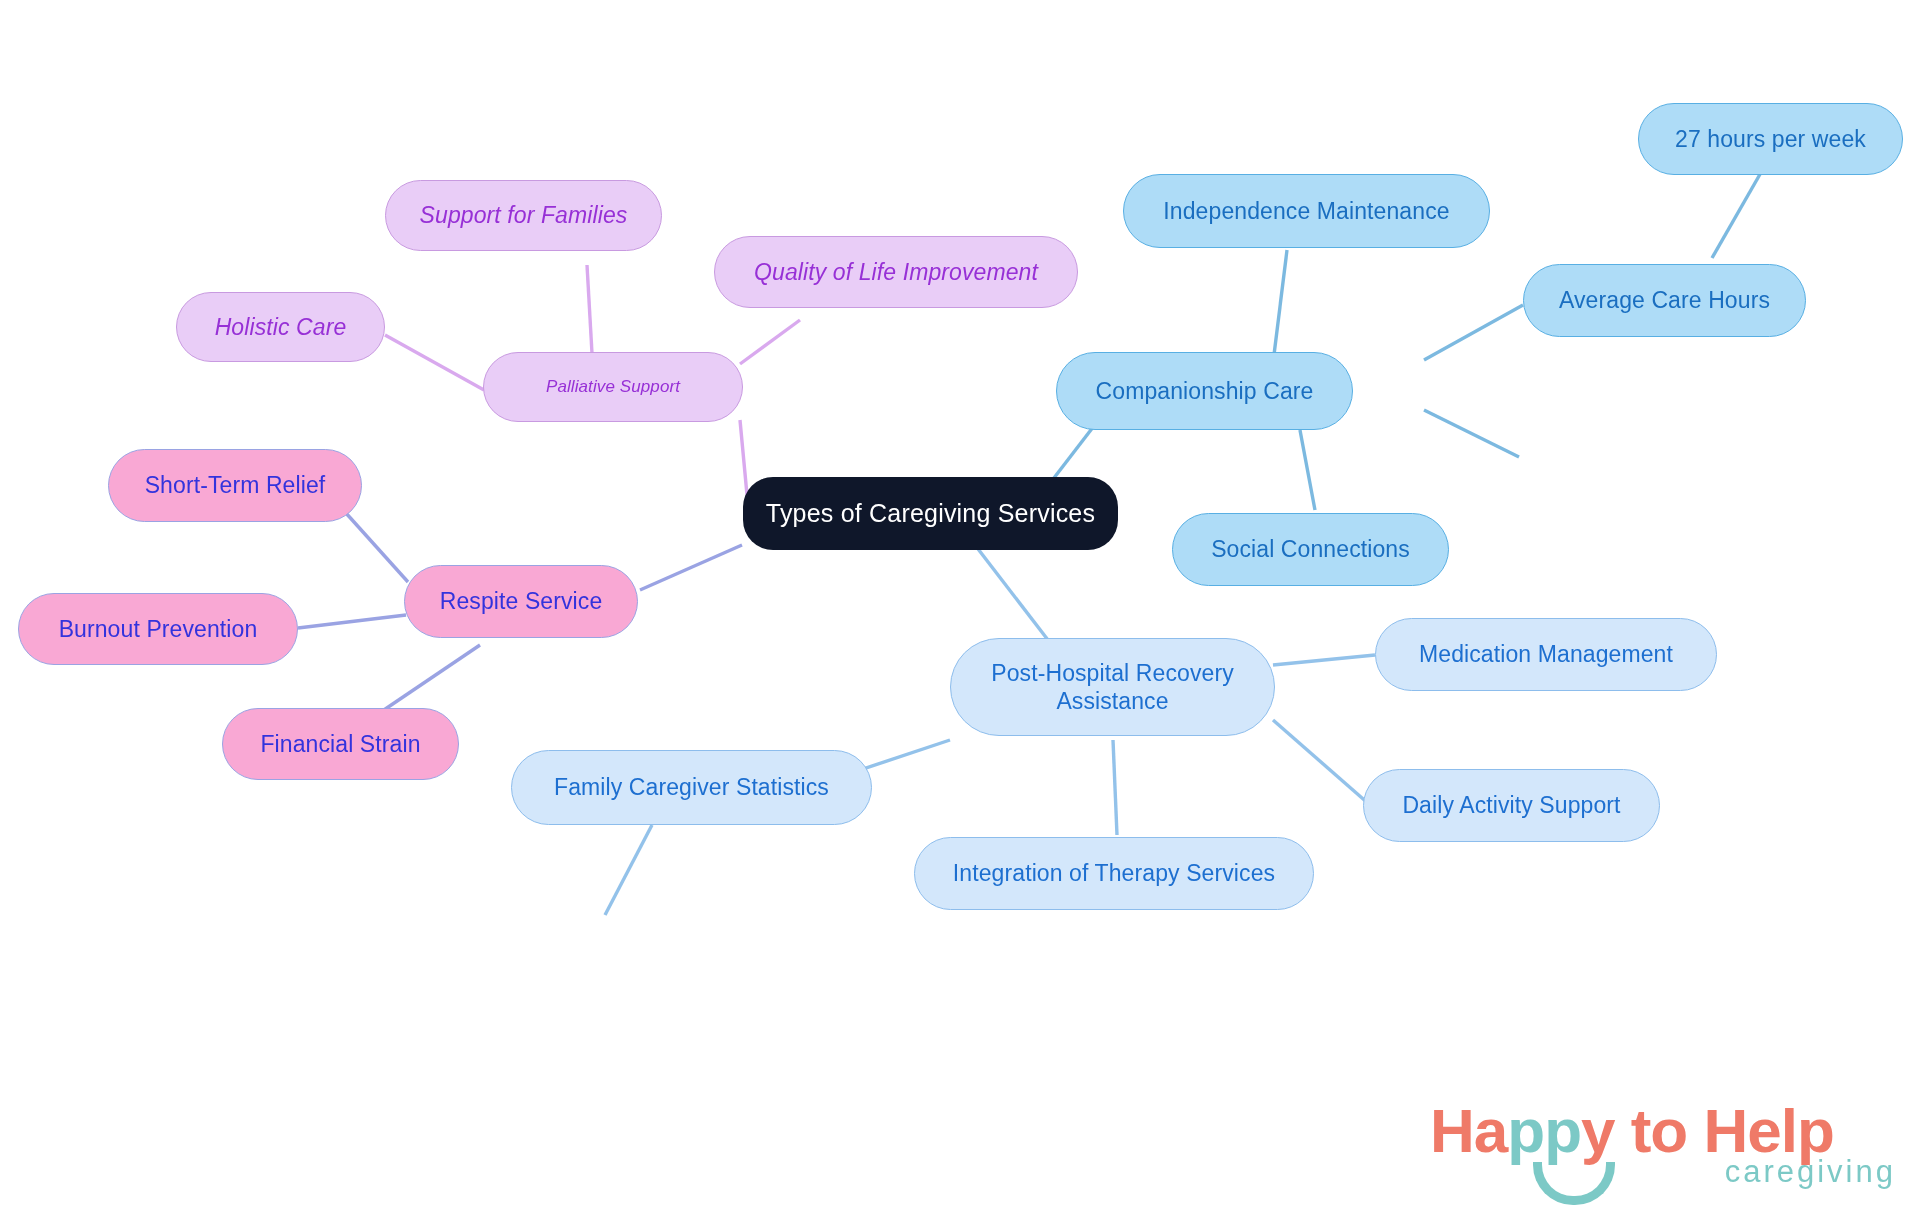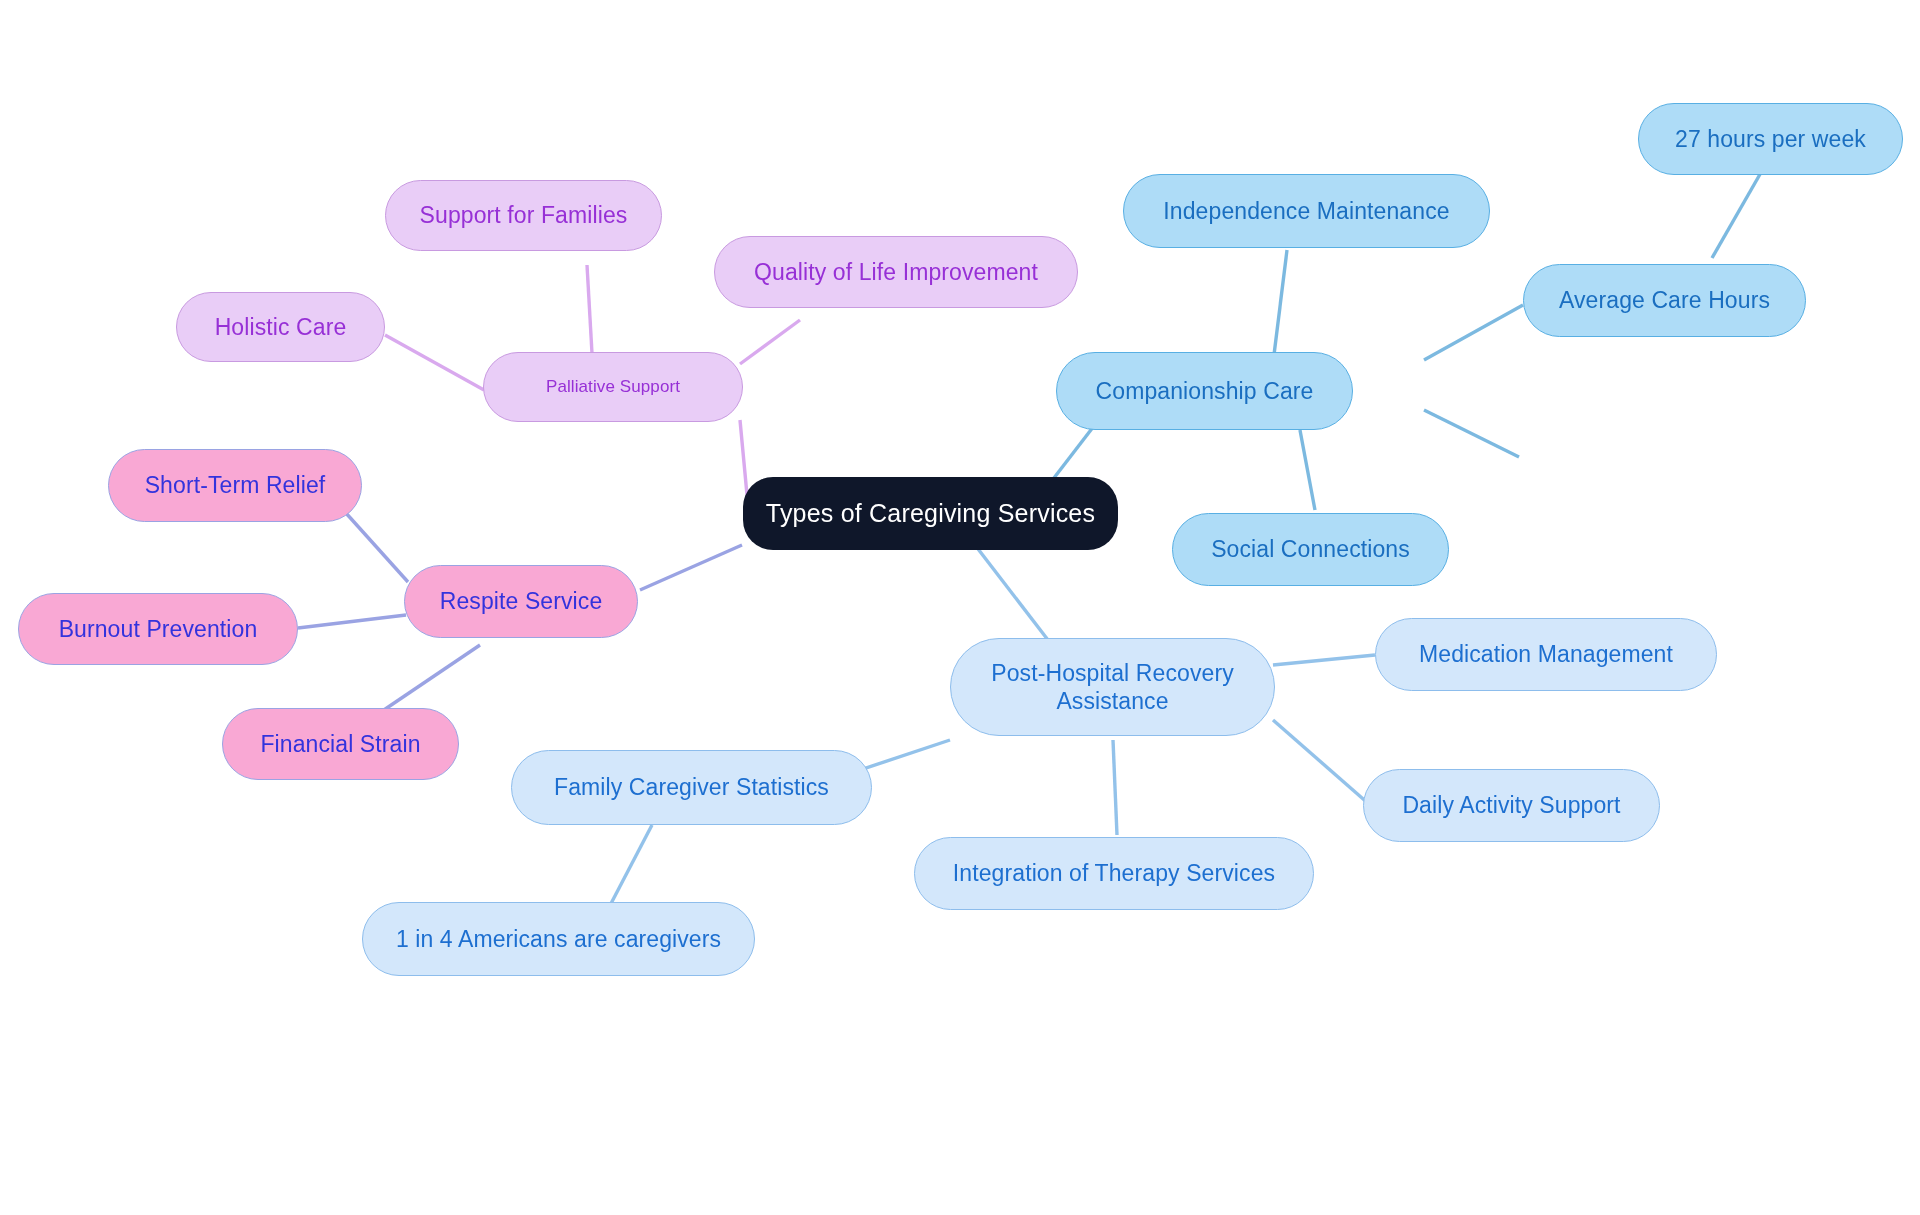--- a/index.html
+++ b/index.html
@@ -46,21 +46,21 @@
     border-radius: 30px;
     border-width: 0;
     background: #0f172a;
     color: #ffffff;
     font-size: 25px;
     letter-spacing: 0.2px;
   }
   
   .c-blue-mid   { background:#aedcf7; border-color:#58afe3; color:#1a6ec0; }
   .c-blue-light { background:#d3e7fb; border-color:#8dbdec; color:#1d6fd0; }
-  .c-purple     { background:#e9cdf7; border-color:#c89ae0; color:#9730d6; }
+  .c-purple     { background:#e9cdf7; border-color:#c89ae0; color:#9730d6;font-style:italic; }
   .c-periwinkle { background:#f9a8d4; border-color:#9aa3e3; color:#3333dd; }
 
   #logo {
     position: absolute;
     left: 1430px;
     top: 1100px;
     width: 470px;
     height: 100px;
   }
   .logo-wordmark {
@@ -146,32 +146,38 @@
 Assistance</div>
 
   <div class="node c-blue-light" style="left:1375px; top:618px; width:342px; height:73px; font-size:23px;">Medication Management</div>
 
   <div class="node c-blue-light" style="left:1363px; top:769px; width:297px; height:73px; font-size:23px;">Daily Activity Support</div>
 
   <div class="node c-blue-light" style="left:914px; top:837px; width:400px; height:73px; font-size:23px;">Integration of Therapy Services</div>
 
   <div class="node c-blue-light" style="left:511px; top:750px; width:361px; height:75px; font-size:23px;">Family Caregiver Statistics</div>
 
-  <div class="node c-blue-light" style="left:362px; top:902px; width:393px; height:74px; font-size:23px;">1 in 4 Americans are caregivers</div>
 
   <div class="node c-purple" style="left:483px; top:352px; width:260px; height:70px; font-size:17px;">Palliative Support</div>
 
   <div class="node c-purple" style="left:385px; top:180px; width:277px; height:71px; font-size:23px;">Support for Families</div>
 
   <div class="node c-purple" style="left:714px; top:236px; width:364px; height:72px; font-size:23px;">Quality of Life Improvement</div>
 
   <div class="node c-purple" style="left:176px; top:292px; width:209px; height:70px; font-size:23px;">Holistic Care</div>
 
   <div class="node c-periwinkle" style="left:404px; top:565px; width:234px; height:73px; font-size:23px;">Respite Service</div>
 
   <div class="node c-periwinkle" style="left:108px; top:449px; width:254px; height:73px; font-size:23px;">Short-Term Relief</div>
 
   <div class="node c-periwinkle" style="left:18px; top:593px; width:280px; height:72px; font-size:23px;">Burnout Prevention</div>
 
   <div class="node c-periwinkle" style="left:222px; top:708px; width:237px; height:72px; font-size:23px;">Financial Strain</div>
 
+  <div id="logo">
+    <div class="logo-wordmark">
+      <span style="color:#ef7a68;">Ha</span><span style="color:#7cc9c6;">pp</span><span style="color:#ef7a68;">y</span><span style="color:#ef7a68;"> to Help</span>
+    </div>
+    <div class="logo-smile"></div>
+    <div class="logo-tagline" style="color:#7cc9c6;">caregiving</div>
+  </div>
 
 </div>
 
 </body></html>

